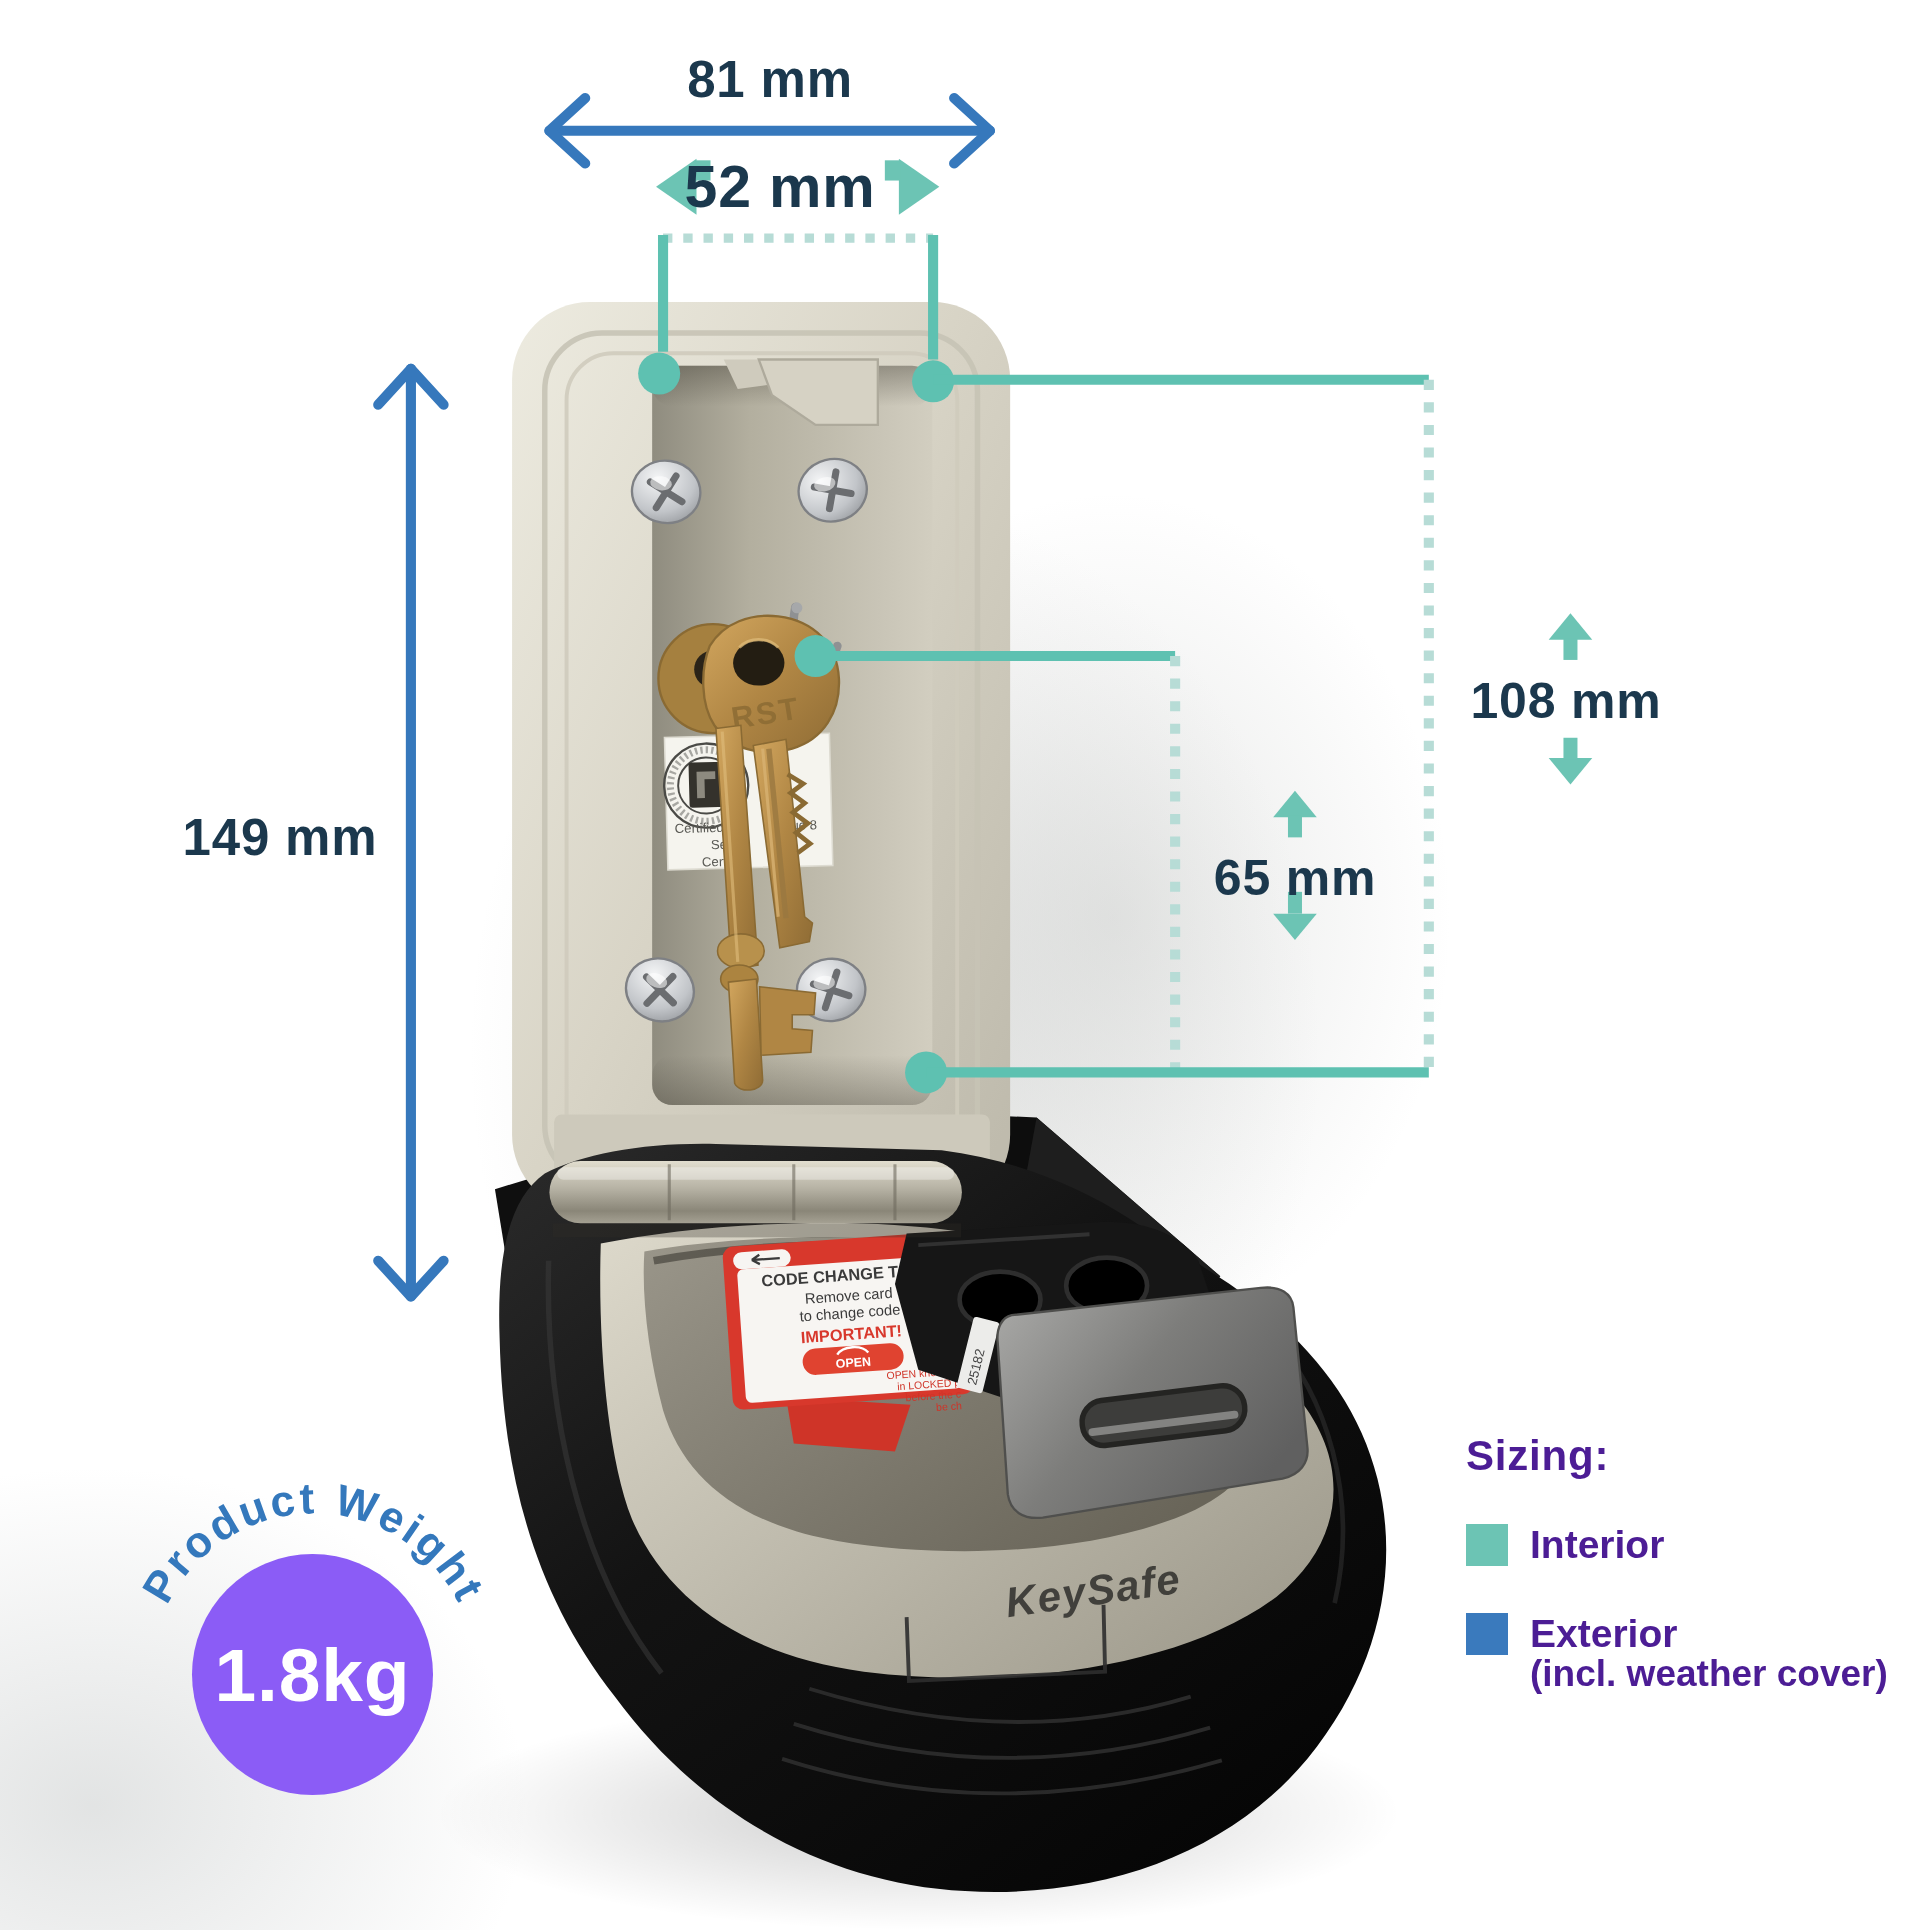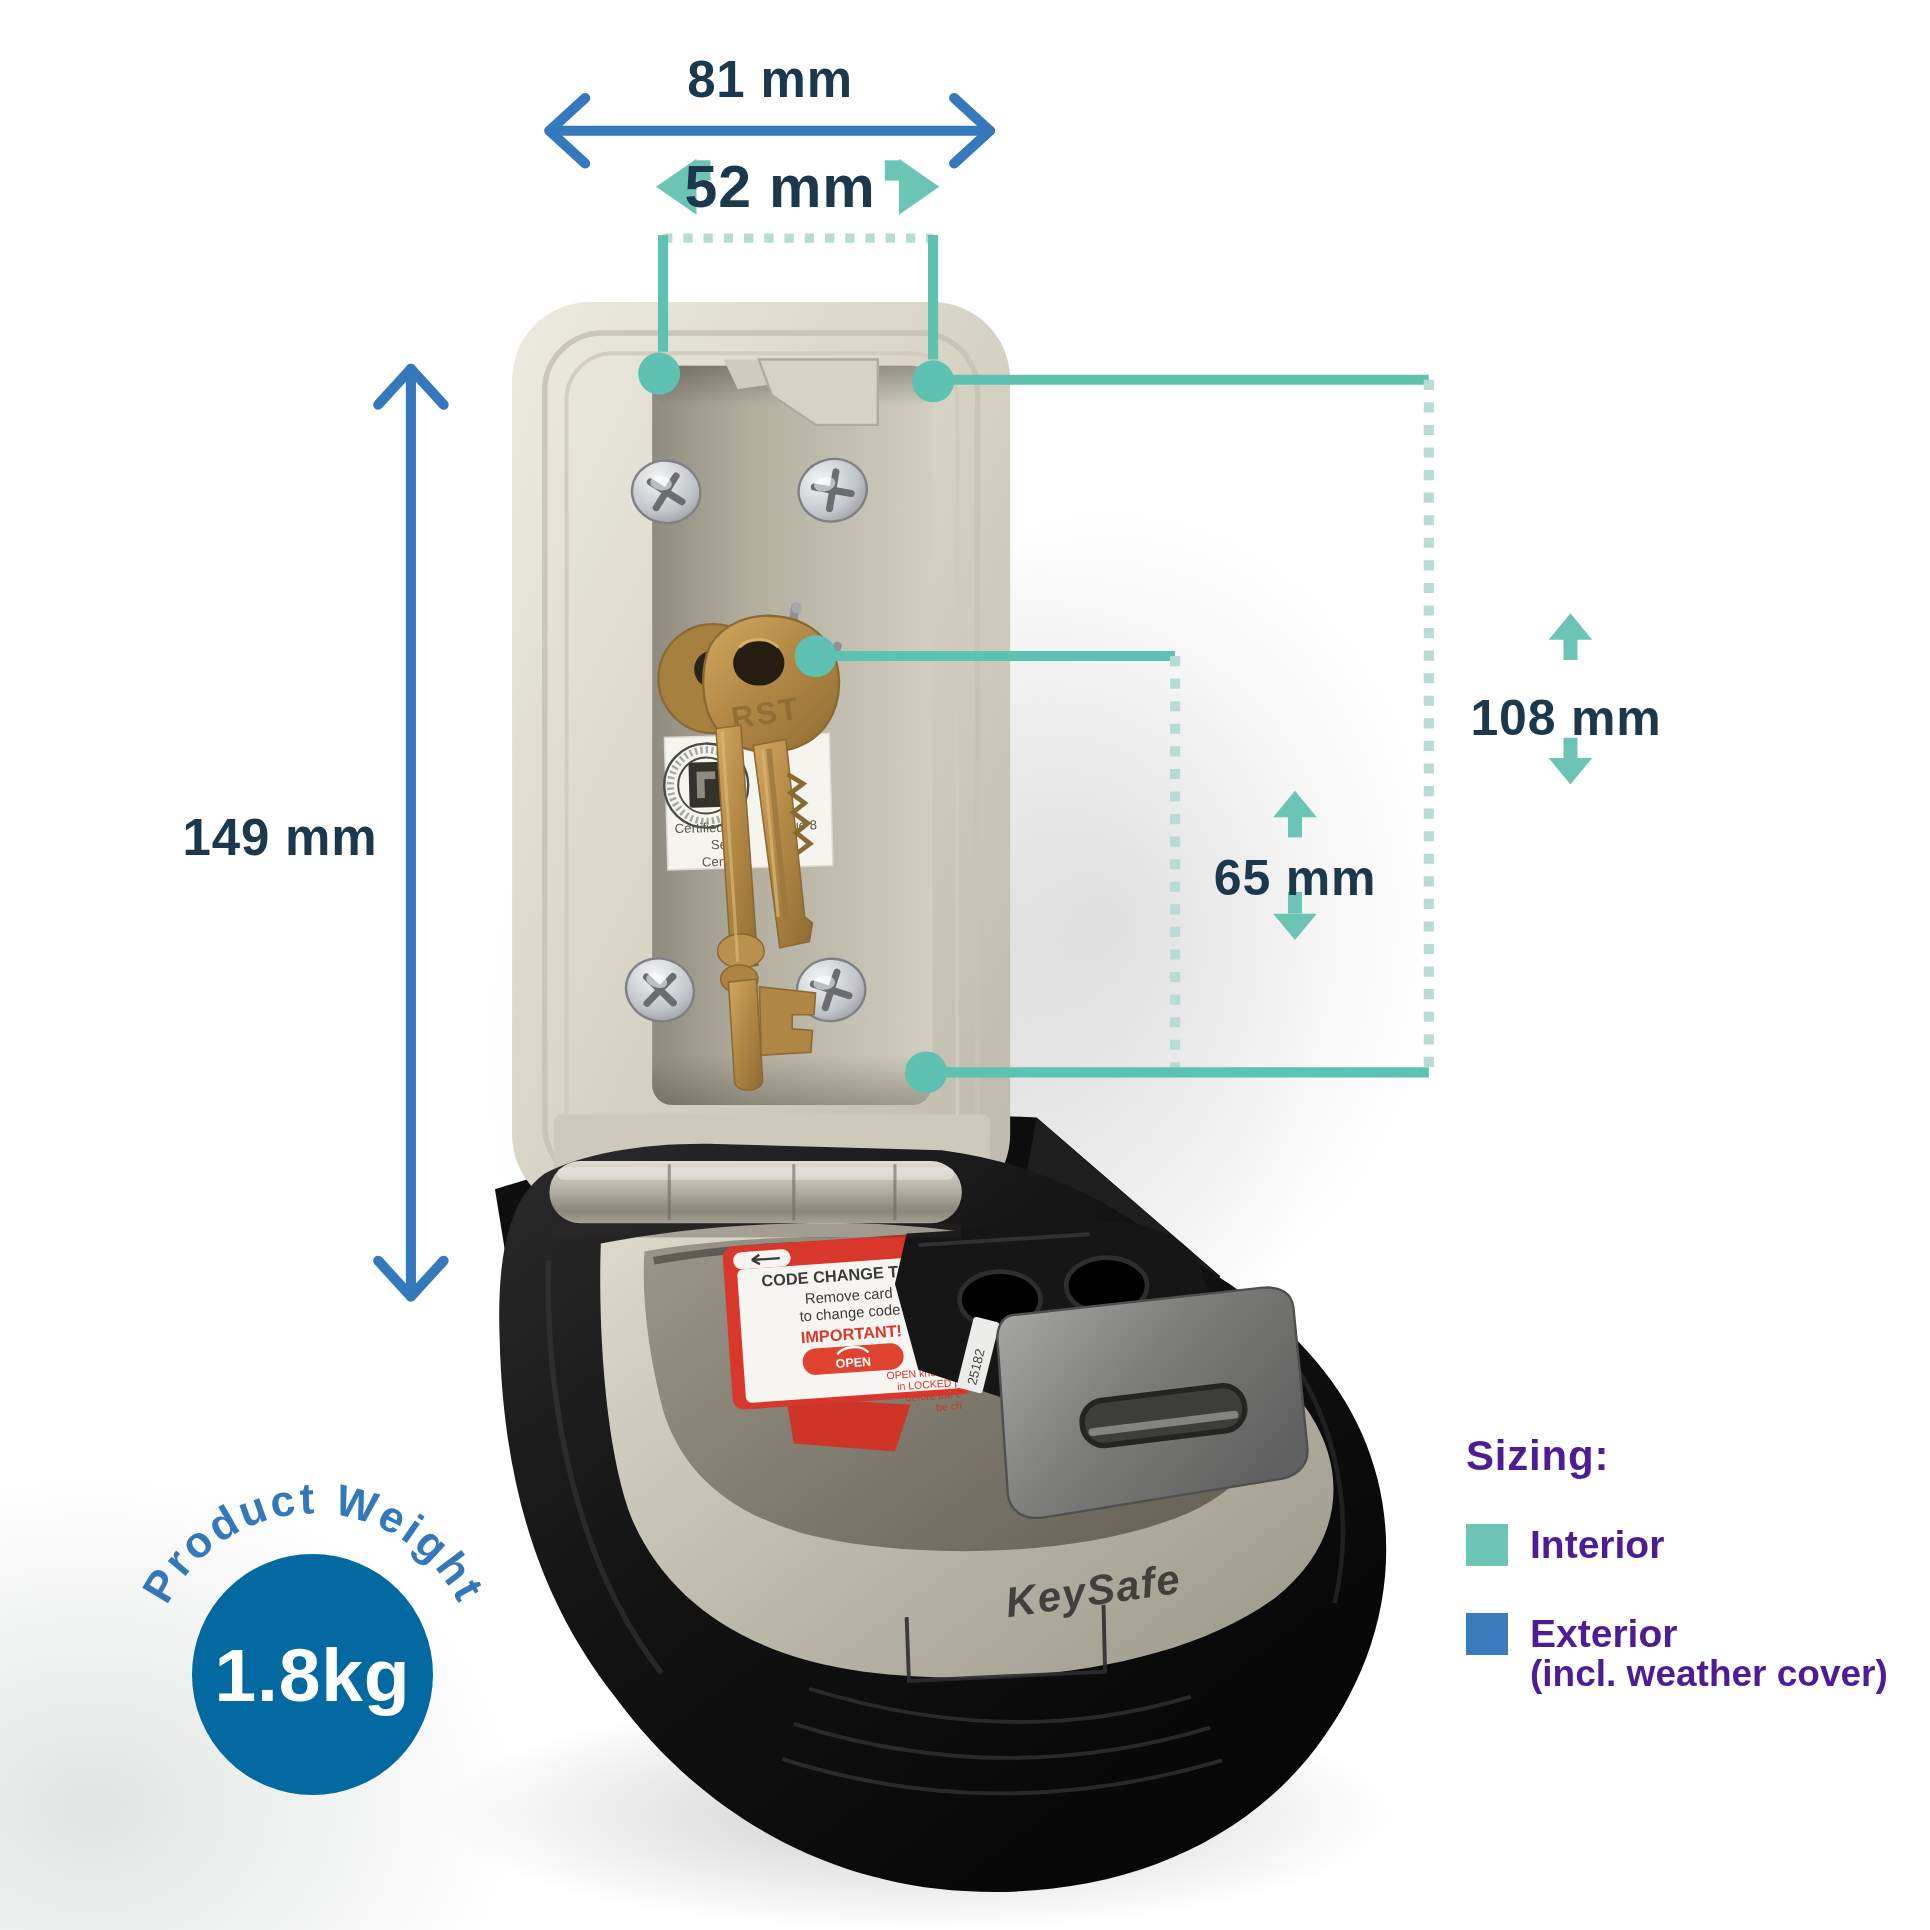--- a/index.html
+++ b/index.html
@@ -8,21 +8,21 @@
   .shade{position:absolute;inset:0;pointer-events:none;}
   #shade-product{background:radial-gradient(ellipse 592px 763px at 895px 1051px,rgba(168,171,168,.28),rgba(168,171,168,0) 72%);}
   #shade-right{background:radial-gradient(ellipse 483px 607px at 1113px 918px,rgba(173,176,173,.30),rgba(173,176,173,0) 70%);}
   #shade-bottomleft{background:radial-gradient(ellipse 638px 498px at 93px 1806px,rgba(186,190,190,.42),rgba(186,190,190,0) 68%);}
   svg.layer{position:absolute;left:0;top:0;}
   .dim-label{position:absolute;transform:translate(-50%,-50%);color:#1b384d;
              font-weight:800;white-space:nowrap;letter-spacing:0.8px;}
   #l81 {left:770px; top:79px; font-size:51px;}
   #l52 {left:780px;top:187px; font-size:59px;}
   #l149{left:280px; top:837px;font-size:51px;}
-  #l108{left:1566px;top:718px; font-size:50px;}
+  #l108{left:1566px;top:701px; font-size:50px;}
   #l65 {left:1295px;top:878px;font-size:50px;}
   
   .legend{position:absolute;left:1466px;top:1432px;width:436px;color:#4c1d95;}
   .legend-title{font-size:42px;font-weight:800;letter-spacing:0.8px;}
   .legend-item{position:absolute;left:0;}
   #legend-item-interior{top:92px;}
   #legend-item-exterior{top:181px;}
   .swatch{position:absolute;left:0;top:0;width:42px;height:42px;}
   .legend-label{position:absolute;left:64px;top:0;height:42px;line-height:42px;
                 font-size:39px;font-weight:700;white-space:nowrap;}
@@ -311,21 +311,21 @@
   <div class="dim-label" id="l65">65 mm</div>
 
   <svg id="arc-svg" width="483" height="483" viewBox="0 0 620 620">
     <defs>
         <path id="arcPath" d="M 123 219 A 208 208 0 0 1 497 219" fill="none"></path>
       </defs>
     <text fill="#3478bc">
       <textPath href="#arcPath" startOffset="50%" text-anchor="middle">Product Weight</textPath>
     </text>
   </svg>
-  <div class="weight-circle" style="background-color: #0369a1;">
+  <div class="weight-circle" style="background-color: #8b5cf6;">
     <div class="weight-value">1.8kg</div>
   </div>
 
   <div class="legend">
     <div class="legend-title">Sizing:</div>
     <div class="legend-item" id="legend-item-interior">
       <div class="swatch" style="background-color: rgb(108, 196, 180);"></div>
       <div class="legend-label">Interior</div>
     </div>
     <div class="legend-item" id="legend-item-exterior">

